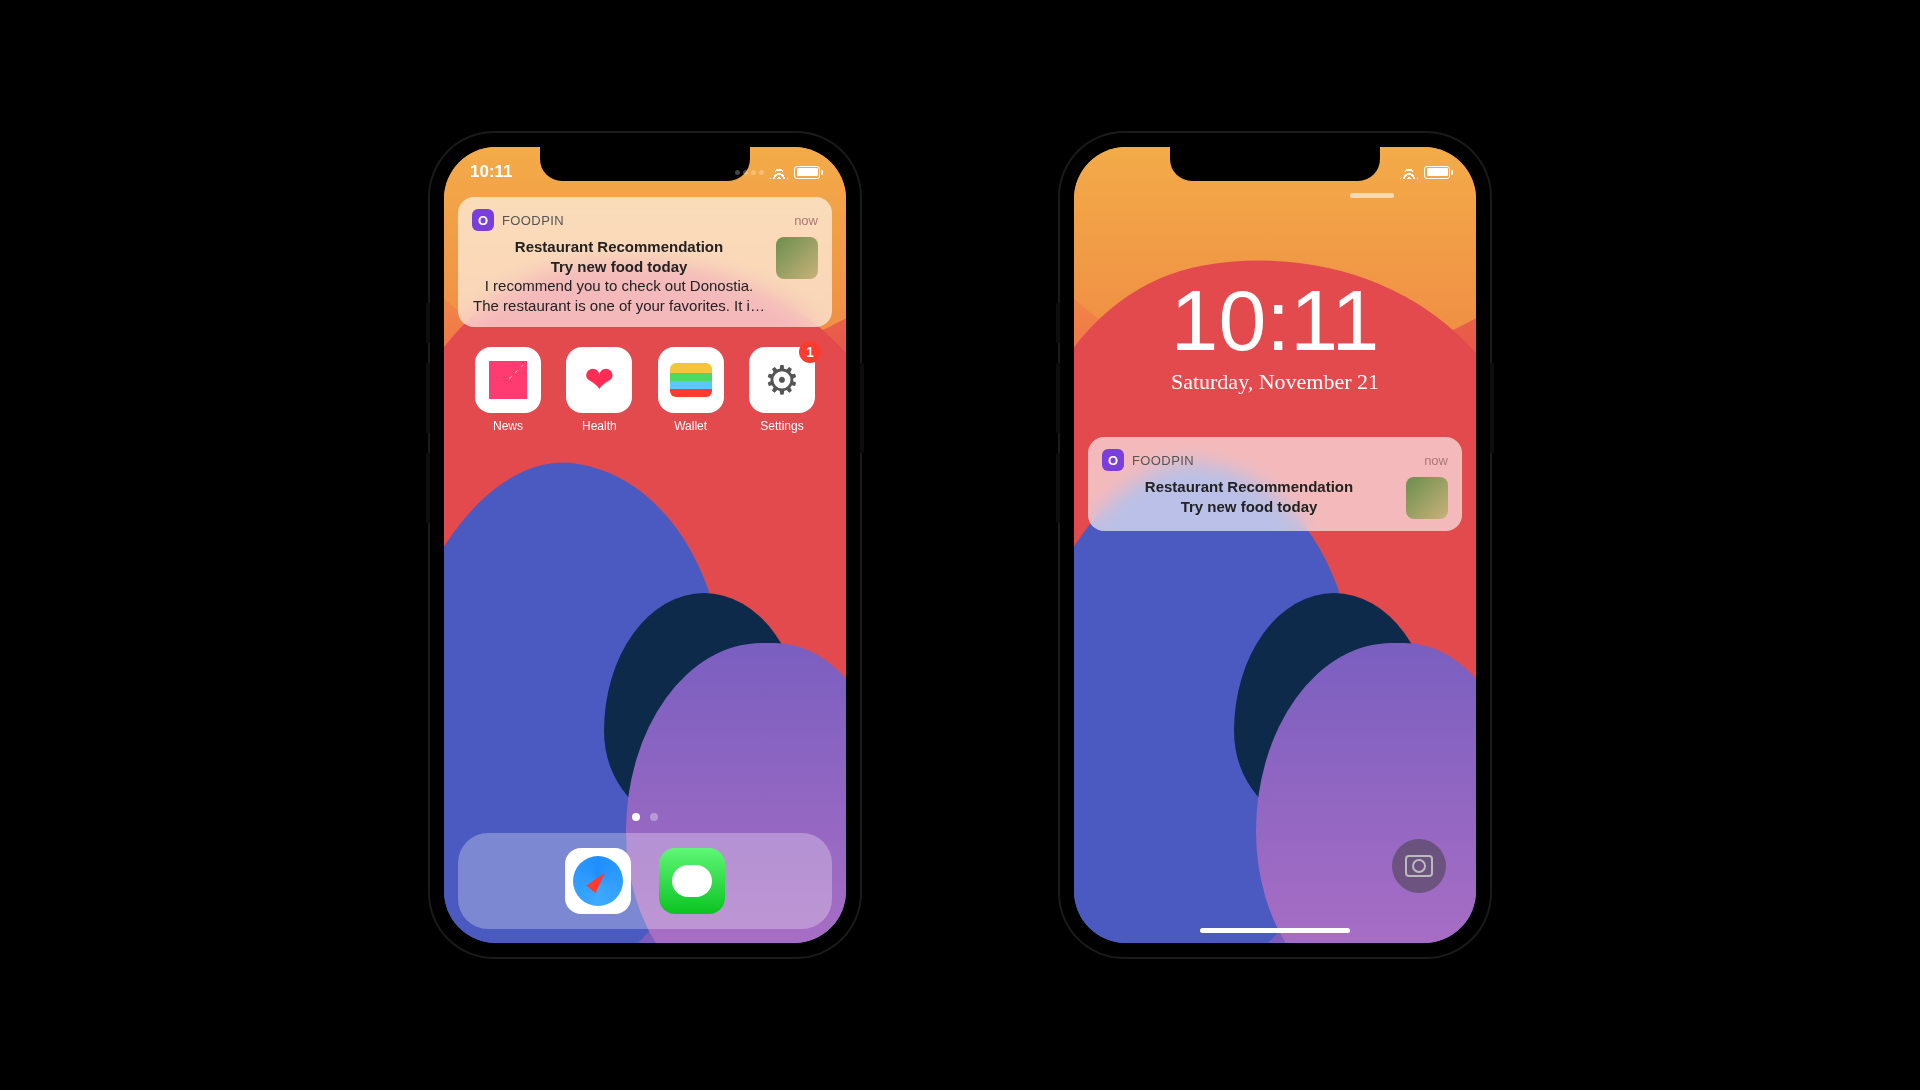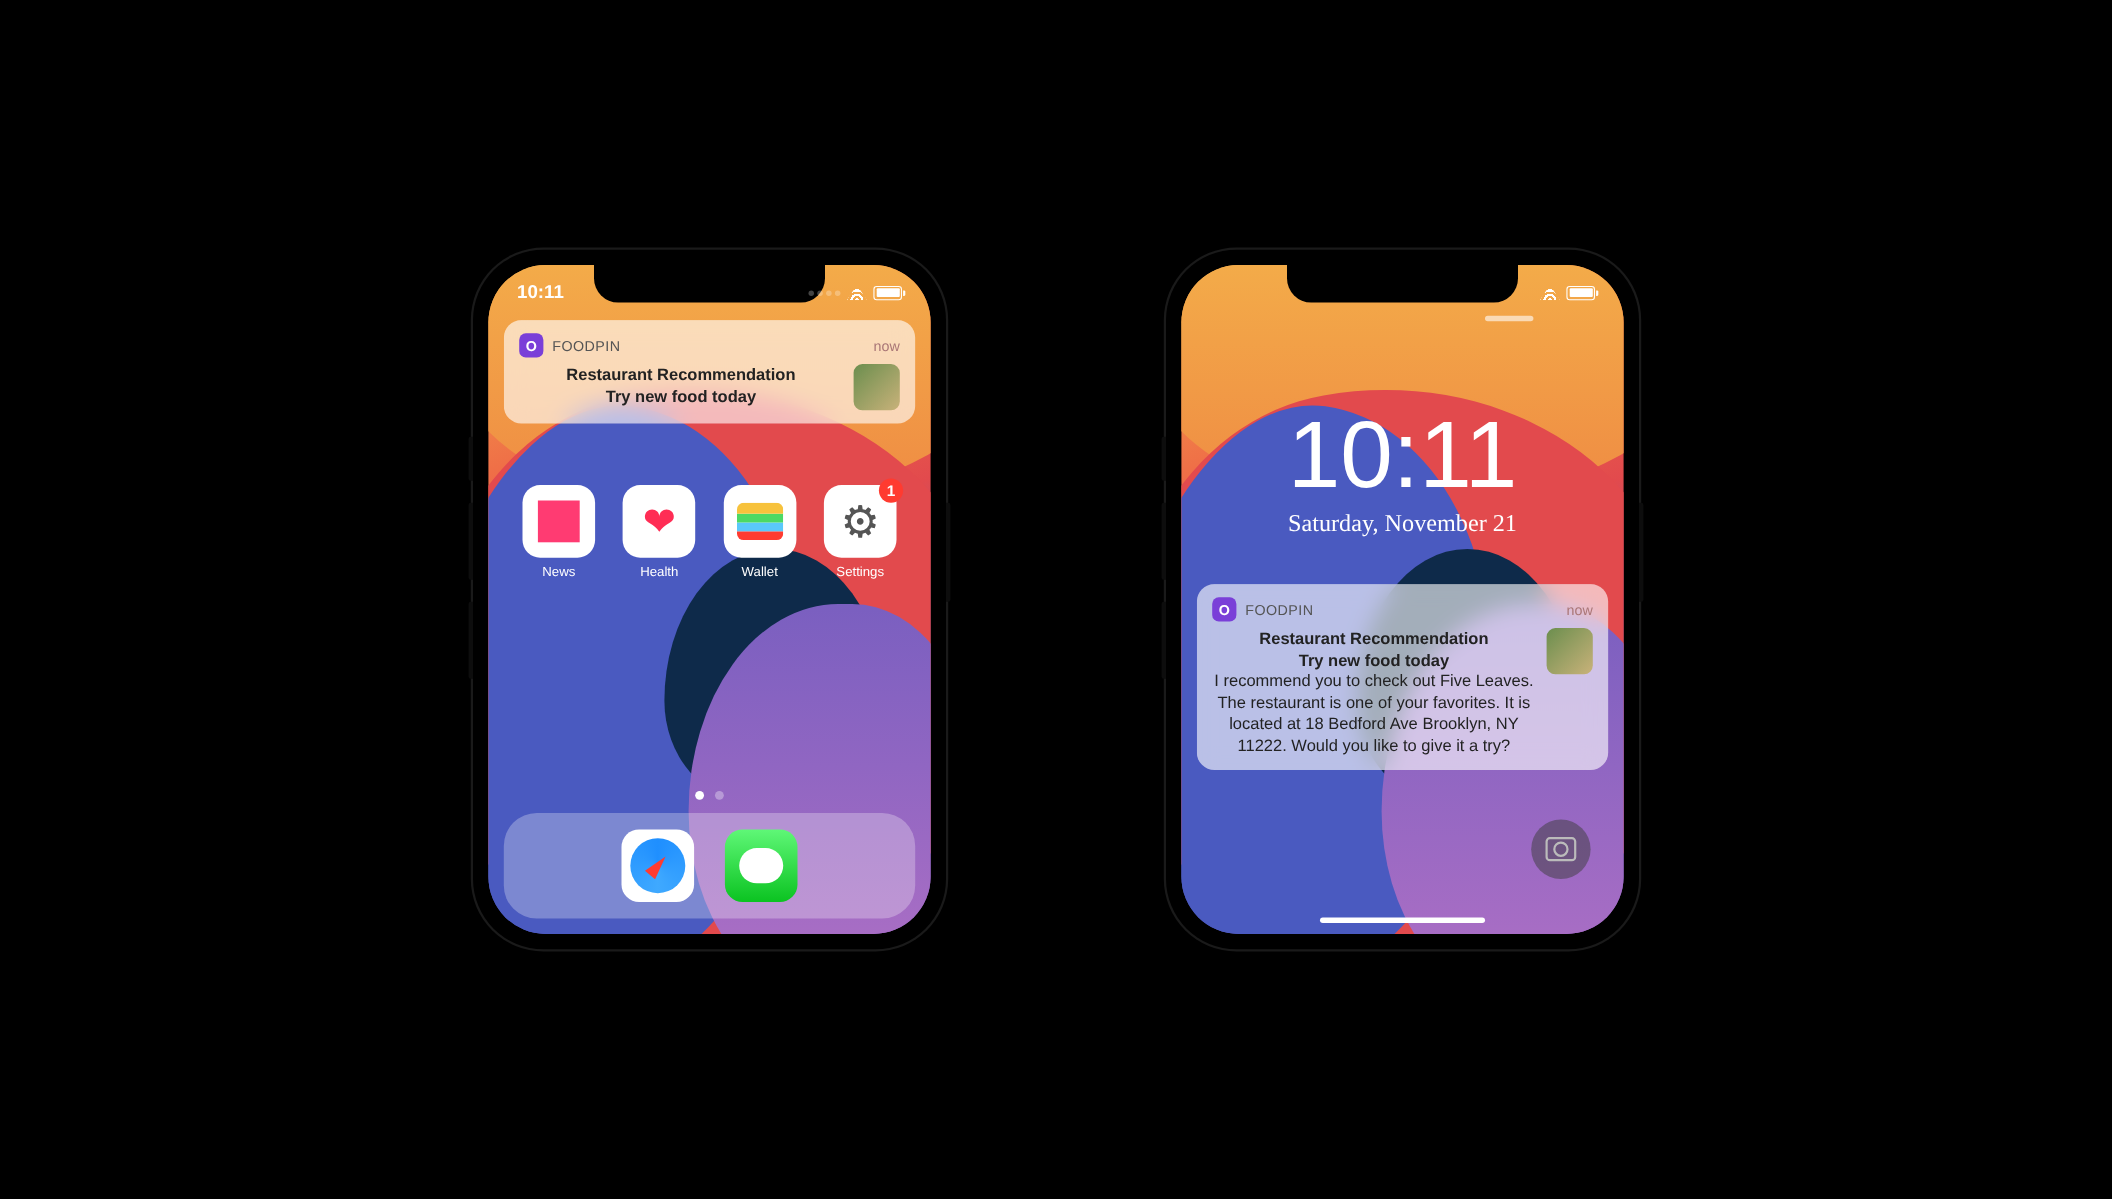--- a/index.html
+++ b/index.html
@@ -11,21 +11,21 @@
     display: flex;
     justify-content: center;
     align-items: center;
     gap: 200px;
     position: relative;
     overflow: hidden;
   }
   
   .phone {
     width: 430px;
-    height: 636px;
+    height: 824px;
     background: #000;
     border-radius: 64px;
     padding: 14px;
     position: relative;
     box-shadow: 0 0 0 2px #1a1a1a;
   }
   .phone::before { 
     content:"";
     position:absolute; left:-4px; top:170px; width:4px; height:40px;
     background:#0d0d0d; border-radius:2px 0 0 2px;
@@ -248,20 +248,21 @@
     <div class="notif home">
       <div class="notif-head">
         <div class="notif-appicon">O</div>
         <div class="notif-appname">FOODPIN</div>
         <div class="notif-time">now</div>
       </div>
       <div class="notif-body">
         <div class="notif-text">
           <div class="line1">Restaurant Recommendation</div>
           <div class="line2">Try new food today</div>
+          <div>I recommend you to check out Donostia. The restaurant is one of your favorites. It i…</div>
         </div>
         <div class="notif-thumb"></div>
       </div>
     </div>
 
     <div class="apps">
       <div class="app">
         <div class="ic ic-news"></div>
         <div class="lbl">News</div>
       </div>
@@ -320,21 +321,20 @@
     <div class="notif lock">
       <div class="notif-head">
         <div class="notif-appicon">O</div>
         <div class="notif-appname">FOODPIN</div>
         <div class="notif-time">now</div>
       </div>
       <div class="notif-body">
         <div class="notif-text">
           <div class="line1">Restaurant Recommendation</div>
           <div class="line2">Try new food today</div>
-          <div>I recommend you to check out Five Leaves. The restaurant is one of your favorites. It is located at 18 Bedford Ave Brooklyn, NY 11222. Would you like to give it a try?</div>
         </div>
         <div class="notif-thumb"></div>
       </div>
     </div>
 
     <div class="camera-btn"></div>
     <div class="home-indicator"></div>
   </div>
 </div>
 

